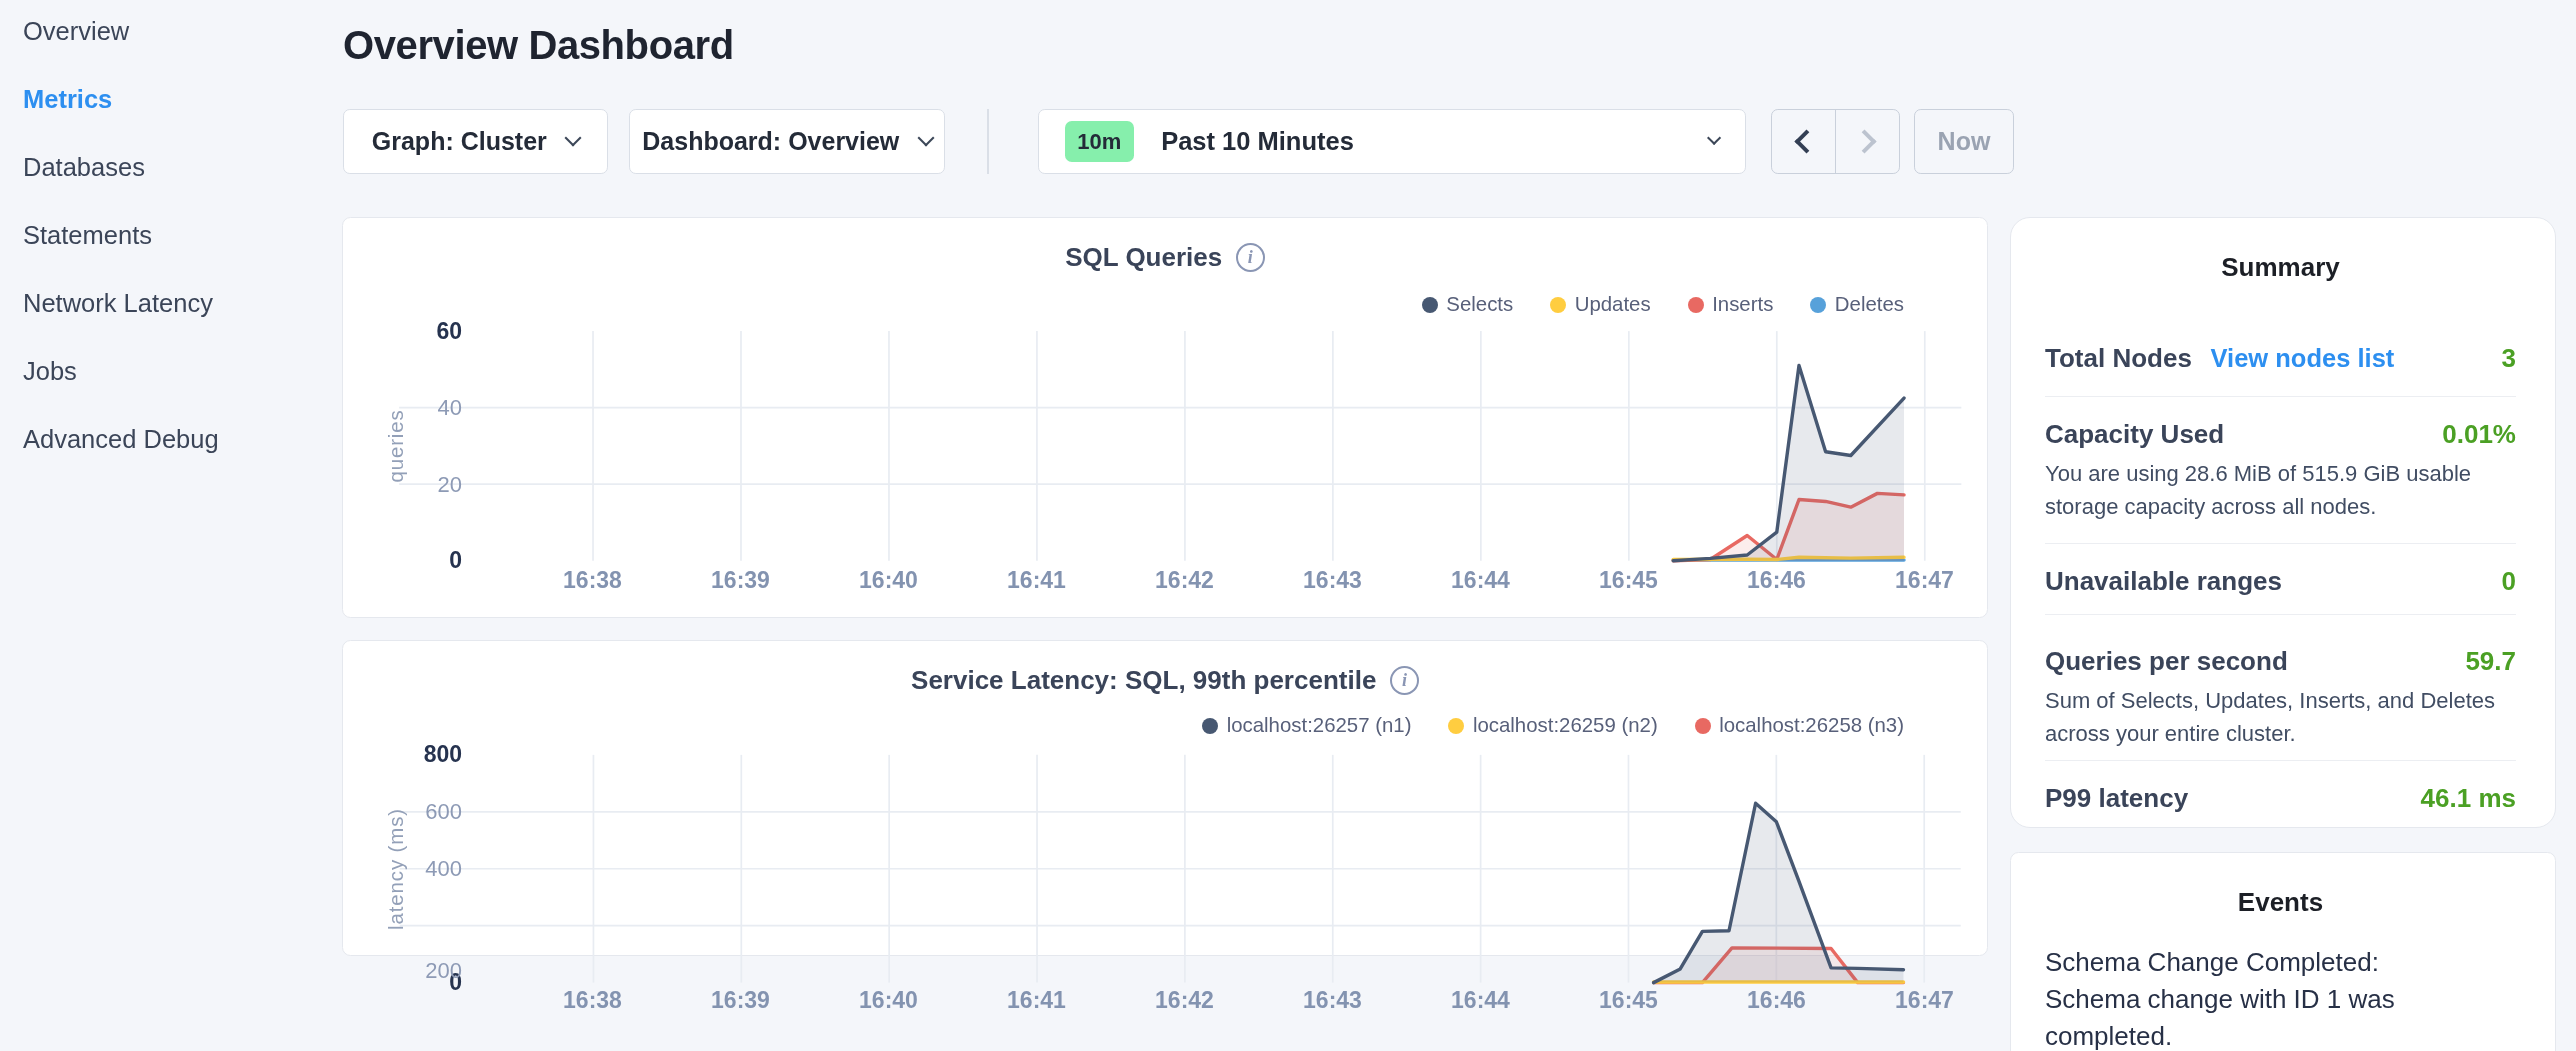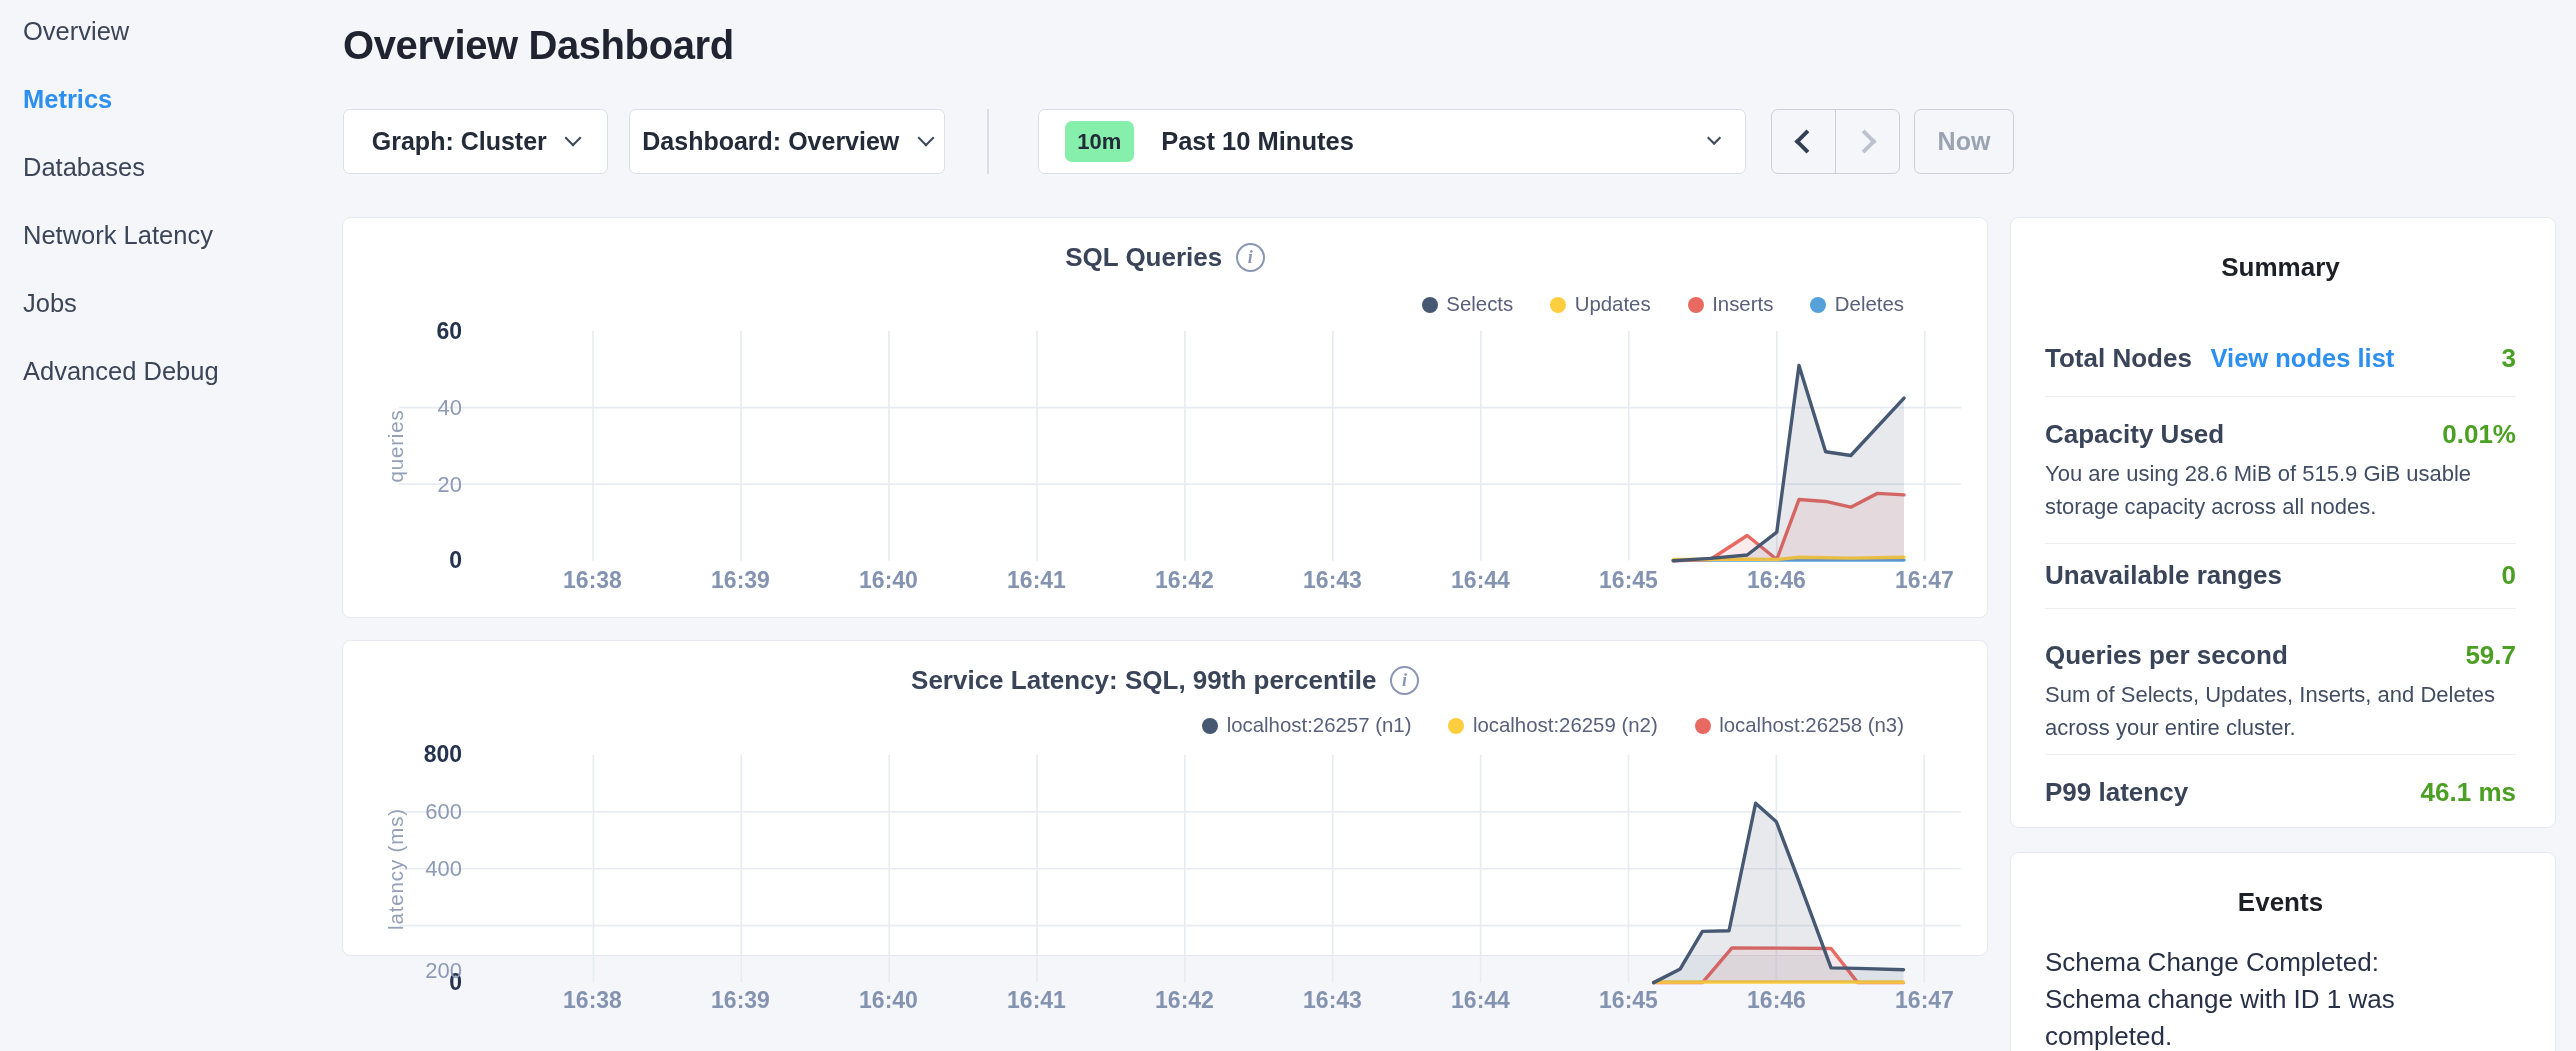--- a/index.html
+++ b/index.html
@@ -52,27 +52,27 @@
   .legend{position:absolute;display:flex;gap:37px;align-items:center;font-size:20.4px;color:#58607a;}
   .legend-item{display:flex;align-items:center;gap:8.5px;cursor:pointer;}
   .legend-dot{width:16px;height:16px;border-radius:50%;}
   .chartsvg{position:absolute;left:0;top:0;}
   .ytick{position:absolute;left:0;width:119px;text-align:right;font-size:22px;line-height:27px;color:#8d9ab5;}
   .ytick.strong{color:#26334f;font-weight:700;font-size:23px;}
   .xtick{position:absolute;width:119px;text-align:center;font-size:23px;line-height:25.5px;color:#8393b0;font-weight:bold;}
   .ylab{position:absolute;transform:translate(-50%,-50%) rotate(-90deg);font-size:20.4px;letter-spacing:0.9px;color:#93a0b8;white-space:nowrap;}
 
   
-  .summary-card{left:2010px;top:217px;width:546px;height:611px;padding:0 39px 0 34px;}
+  .summary-card{left:2010px;top:217px;width:546px;height:611px;padding:0 39px 0 34px;border-radius:20px;}
   .events-card{left:2010px;top:852px;width:546px;height:238px;padding:0 39px 0 34px;}
   .panel-title{margin:34px 0 0;text-align:center;font-size:26px;font-weight:700;color:#1c1f26;}
   .srow{display:flex;align-items:baseline;}
   .srow.r0{margin-top:60px;}
   .srow.r1{margin-top:22px;}
-  .srow.r2{margin-top:16px;}
+  .srow.r2{margin-top:22px;}
   .srow.r3{margin-top:31px;}
   .srow.r4{margin-top:22px;}
   .slabel{font-size:26px;font-weight:700;color:var(--navy);}
   .slink{font-size:25.5px;font-weight:700;color:var(--blue);margin-left:18.7px;text-decoration:none;cursor:pointer;}
   .sval{margin-left:auto;font-size:26px;font-weight:700;color:var(--green);white-space:nowrap;}
   .ssub{font-size:22px;color:#414d63;line-height:33px;margin-top:6.8px;}
   hr.sdiv{border:none;border-top:1.7px solid #eceef2;margin:22px 0 0;}
   hr.sdiv.d2{margin-top:20.4px;}
   hr.sdiv.d3{margin-top:17px;}
   hr.sdiv.d4{margin-top:10.2px;}
@@ -81,20 +81,21 @@
 </style>
 </head>
 <body>
 
 <div class="app">
 
   <nav class="sidebar">
     <a class="nav-item">Overview</a>
     <a class="nav-item active">Metrics</a>
     <a class="nav-item">Databases</a>
+    <a class="nav-item">Statements</a>
     <a class="nav-item">Network Latency</a>
     <a class="nav-item">Jobs</a>
     <a class="nav-item">Advanced Debug</a>
   </nav>
 
   <h1 class="page-title">Overview Dashboard</h1>
 
   <button class="tbtn dd-graph">
     <span>Graph: Cluster</span>
     <span class="chev"></span>

